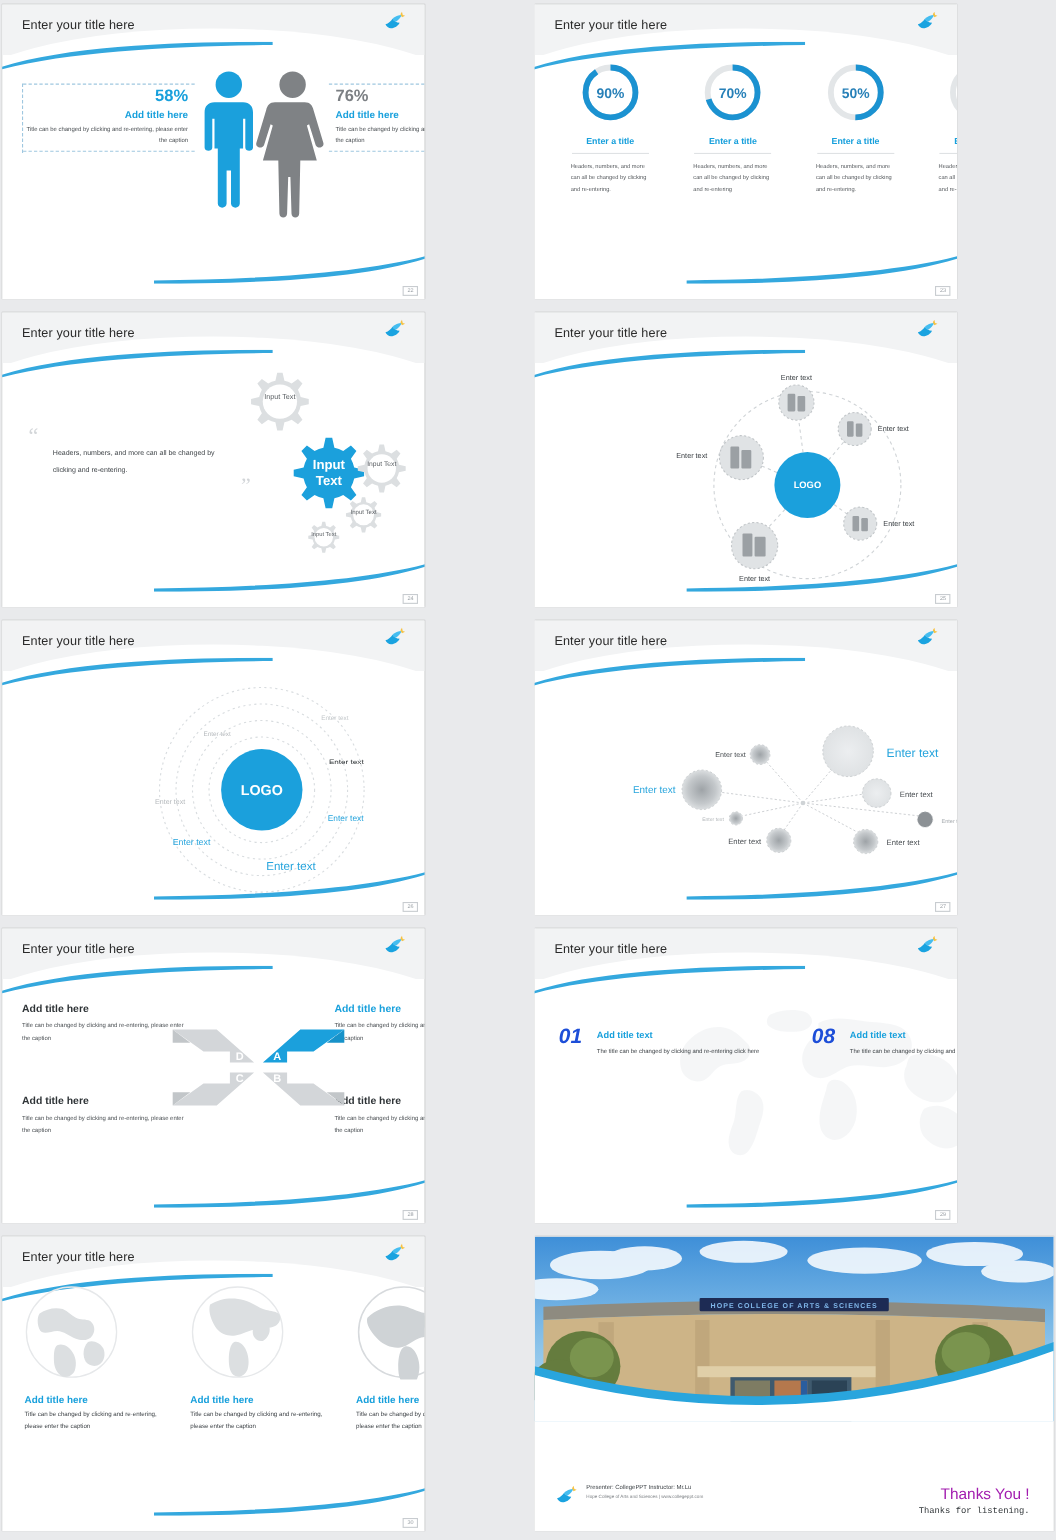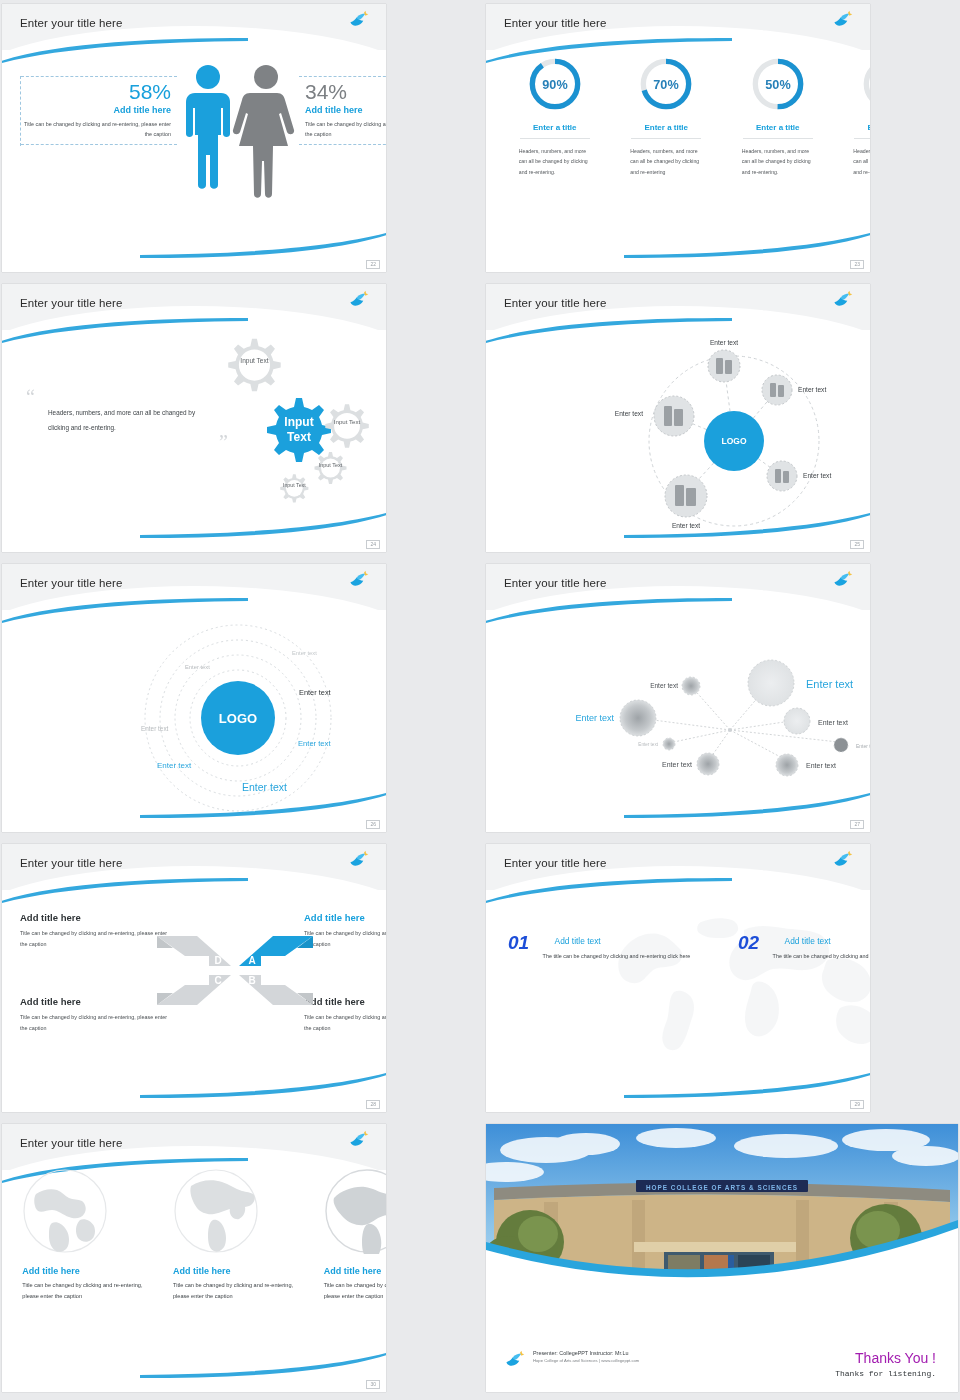--- a/index.html
+++ b/index.html
@@ -61,21 +61,21 @@
 
   
   .s1-wrap{position:absolute;left:0;top:0;width:472px;height:210px;}
   .s1-col{position:absolute;top:28px;width:150px;}
   .s1-left{left:18px;text-align:right;border-left:1px dashed #9fc7e0;padding:4px 6px 6px 0;}
   .s1-right{right:18px;text-align:left;border-right:1px dashed #9fc7e0;padding:4px 0 6px 6px;}
   .s1-left:before,.s1-right:before{content:"";position:absolute;top:0;height:1px;
     border-top:1px dashed #9fc7e0;left:0;right:0;}
   .s1-left:after,.s1-right:after{content:"";position:absolute;bottom:0;height:1px;
     border-top:1px dashed #9fc7e0;left:0;right:0;}
-  .s1-pct{font-size:21px;font-weight:normal;line-height:1.1;}
+  .s1-pct{font-size:15px;font-weight:bold;line-height:1.1;}
   .s1-sub{font-size:9px;font-weight:bold;color:#18a0dc;margin-top:2px;}
   .s1-desc{font-size:5.4px;line-height:1.9;color:#4a4f53;margin-top:4px;}
   .s1-figs{position:absolute;left:176px;top:12px;width:120px;height:155px;}
 
   
   .rings{position:absolute;left:24px;top:8px;width:424px;display:flex;justify-content:space-between;gap:22px;}
   .ringcol{width:96px;text-align:center;}
   .ring{width:56px;height:56px;margin:0 auto;}
   .ringlbl{font-size:8px;font-weight:bold;color:#18a0dc;margin-top:7px;
     border-bottom:1px solid #dfe2e4;padding-bottom:6px;display:inline-block;width:70px;}
@@ -98,21 +98,21 @@
   .qbox{position:absolute;width:152px;}
   .qbox h4{margin:0;font-size:9.5px;font-weight:bold;}
   .qbox p{margin:5px 0 0;font-size:5.4px;line-height:1.95;color:#4a4f53;}
 
   
   .numrow{position:absolute;left:0;top:0;width:472px;height:210px;}
   .numblk{position:absolute;top:44px;}
   .bignum{font-size:19px;font-weight:bold;font-style:italic;color:#1d4ed8;
     display:inline-block;vertical-align:top;}
   .numtxt{display:inline-block;margin-left:9px;vertical-align:top;}
-  .numtxt h4{margin:4px 12px 0;font-size:8.4px;color:#18a0dc;font-weight:normal;}
+  .numtxt h4{margin:4px 0 0;font-size:8.4px;color:#18a0dc;font-weight:bold;}
   .numtxt p{margin:5px 0 0;font-size:5.4px;line-height:2;color:#3f4448;}
 
   
   .globes{position:absolute;left:0;top:0;width:472px;height:210px;display:flex;
     justify-content:space-around;padding:0 10px;box-sizing:border-box;}
   .gcol{width:130px;}
   .gcol h4{margin:8px 0 0;font-size:9px;color:#18a0dc;font-weight:bold;}
   .gcol p{margin:4px 0 0;font-size:5.6px;line-height:1.95;color:#3f4448;}
 
   
@@ -147,21 +147,21 @@
       </svg>
 
     <div class="body">
       <div class="s1-wrap">
         <div class="s1-col s1-left">
           <div class="s1-pct accent">58%</div>
           <div class="s1-sub">Add title here</div>
           <div class="s1-desc">Title can be changed by clicking and re-entering, please enter the caption</div>
         </div>
         <div class="s1-col s1-right">
-          <div class="s1-pct grey">34%</div>
+          <div class="s1-pct grey">76%</div>
           <div class="s1-sub">Add title here</div>
           <div class="s1-desc">Title can be changed by clicking and re-entering, please enter the caption</div>
         </div>
         <svg class="s1-figs" viewBox="0 0 120 155">
           <g fill="#1ba0dc">
             <circle cx="30" cy="17" r="12"></circle>
             <path d="M17 33h26c6 0 9 4 9 9v32c0 4-7 4-7 0V48h-2v27h-3v50c0 5-8 5-8 0V95h-4v30c0 5-8 5-8 0V75h-3V48h-2v26c0 4-7 4-7 0V42c0-5 3-9 9-9z"></path>
           </g>
           <g fill="#7f8285" transform="translate(58,0)">
             <circle cx="30" cy="17" r="12"></circle>
@@ -584,21 +584,21 @@
       </svg>
       <div class="numrow">
         <div class="numblk" style="left:22px;">
           <span class="bignum">01</span>
           <span class="numtxt">
             <h4>Add title text</h4>
             <p>The title can be changed by clicking and re-entering click here</p>
           </span>
         </div>
         <div class="numblk" style="left:252px;">
-          <span class="bignum">02</span>
+          <span class="bignum">08</span>
           <span class="numtxt">
             <h4>Add title text</h4>
             <p>The title can be changed by clicking and re-entering click here</p>
           </span>
         </div>
       </div>
     </div>
     <div class="pg">29</div>
   </div>
 

